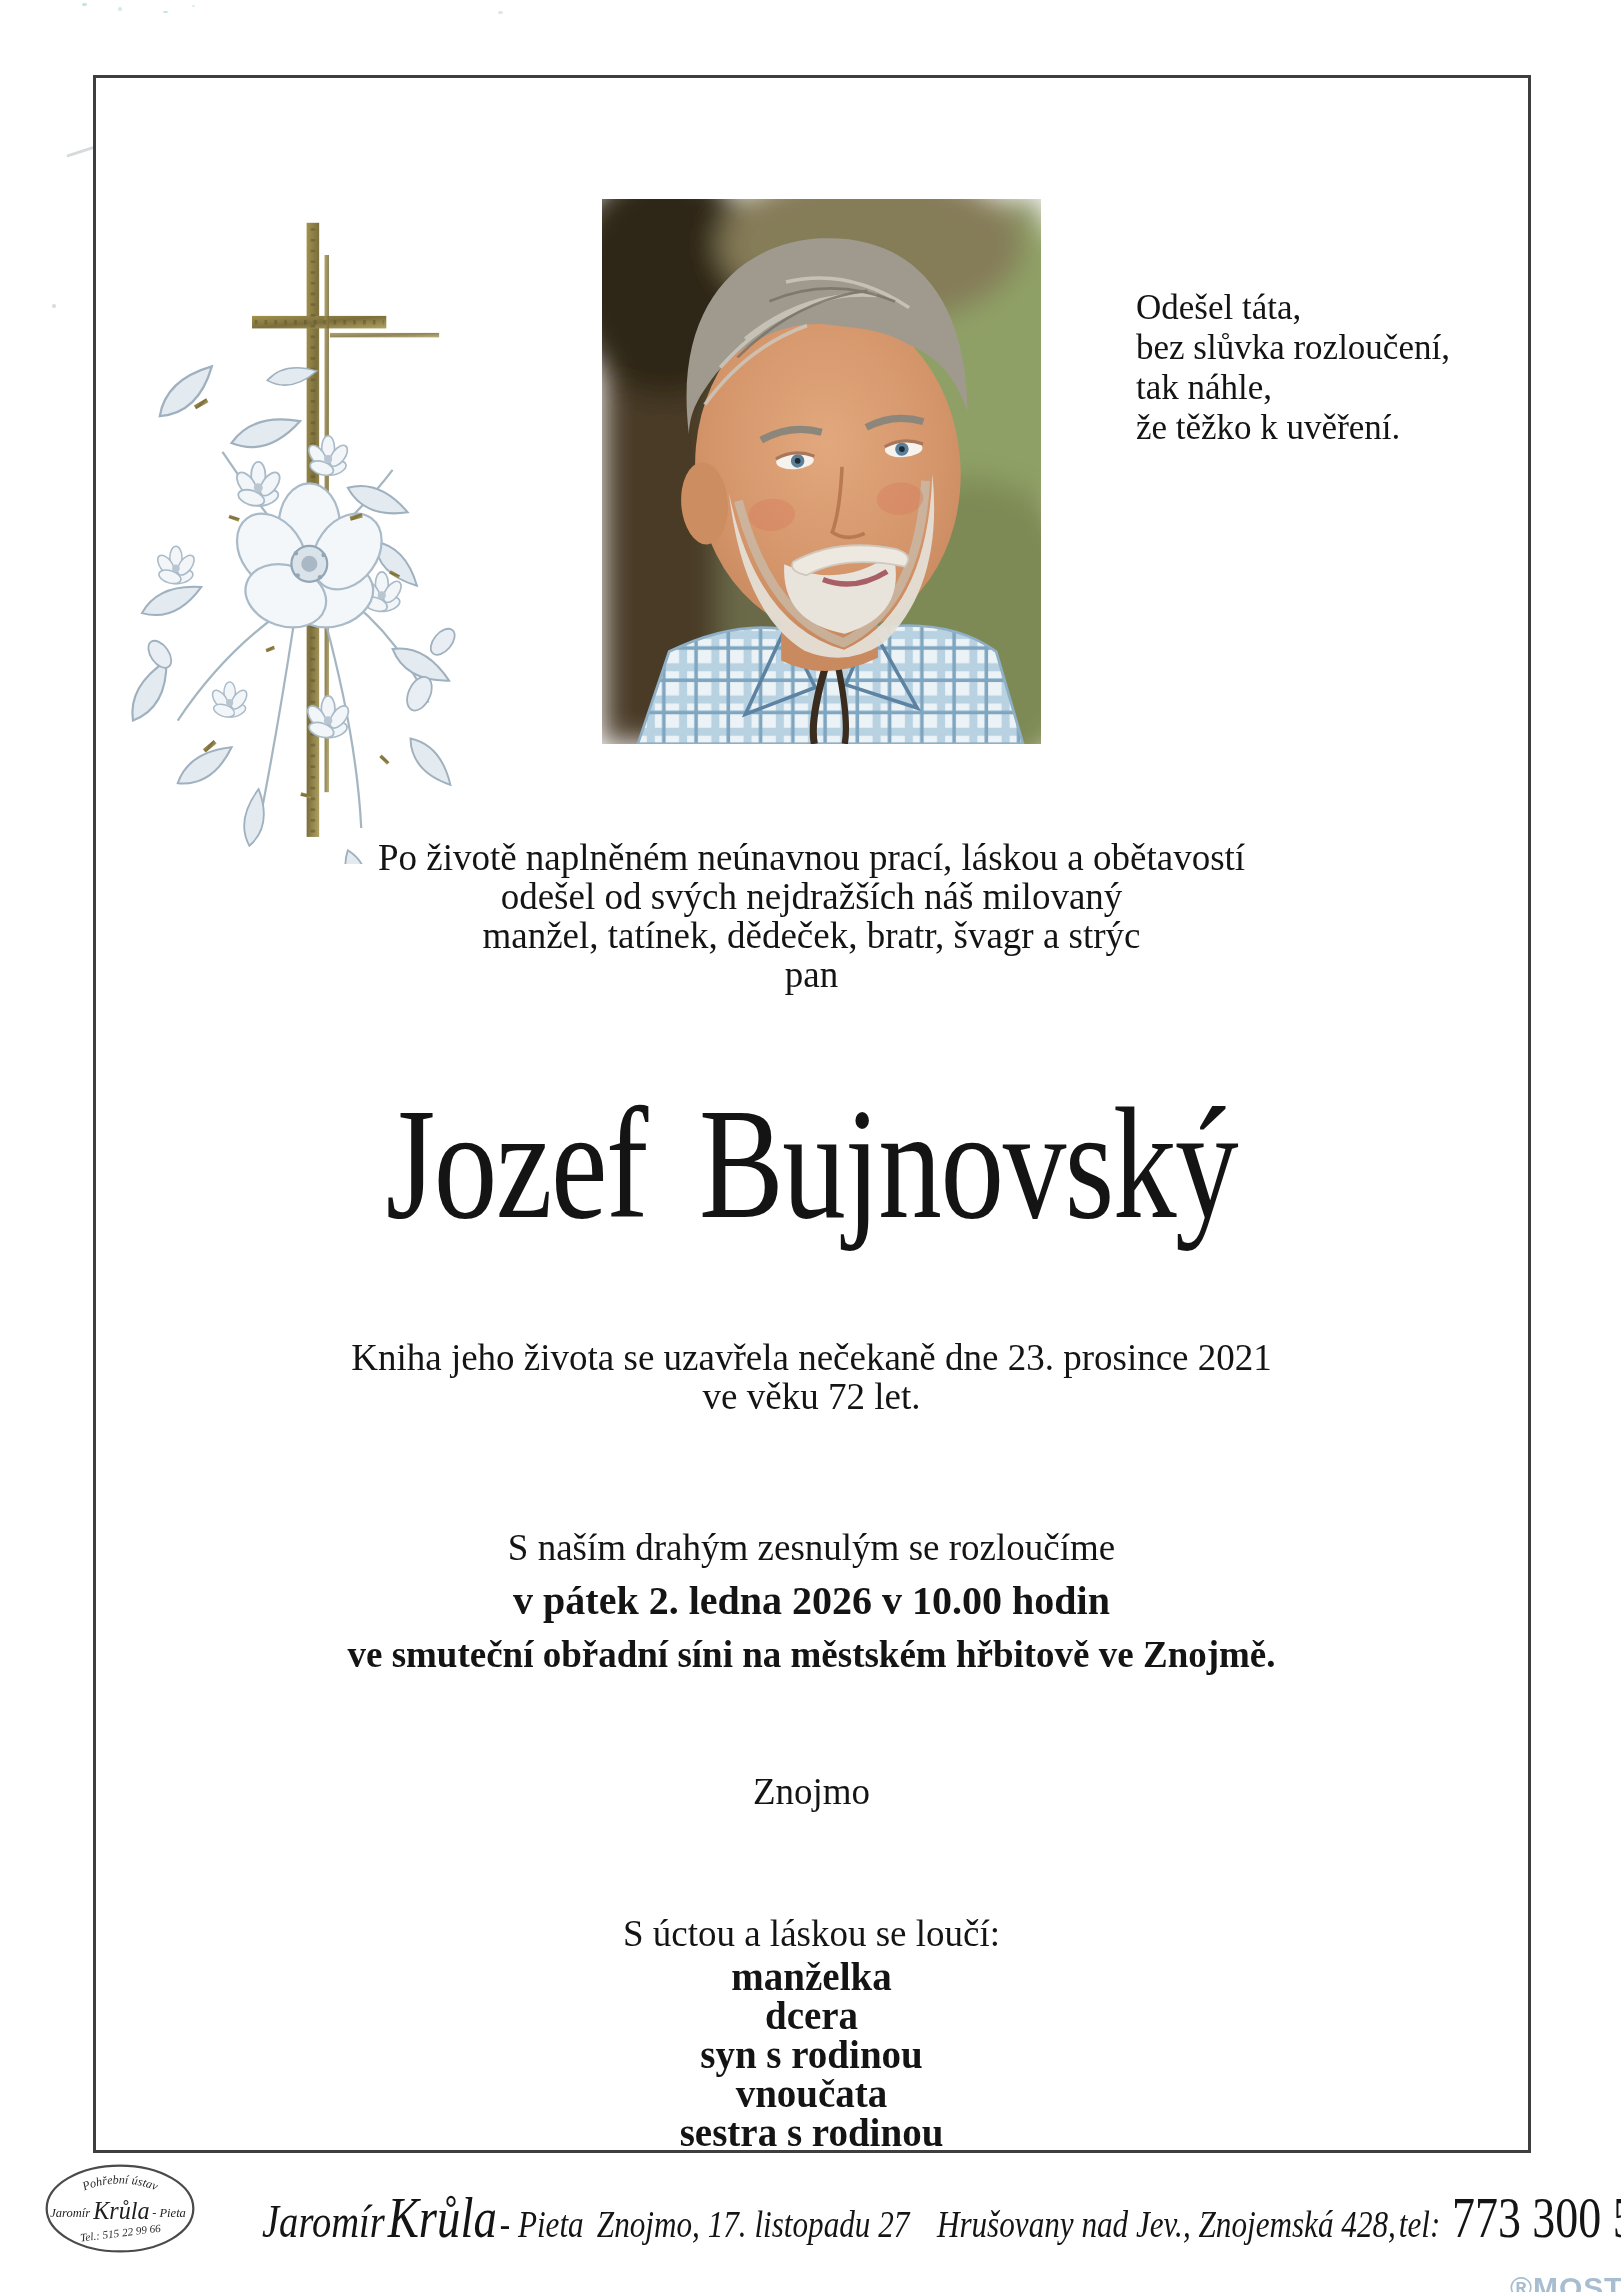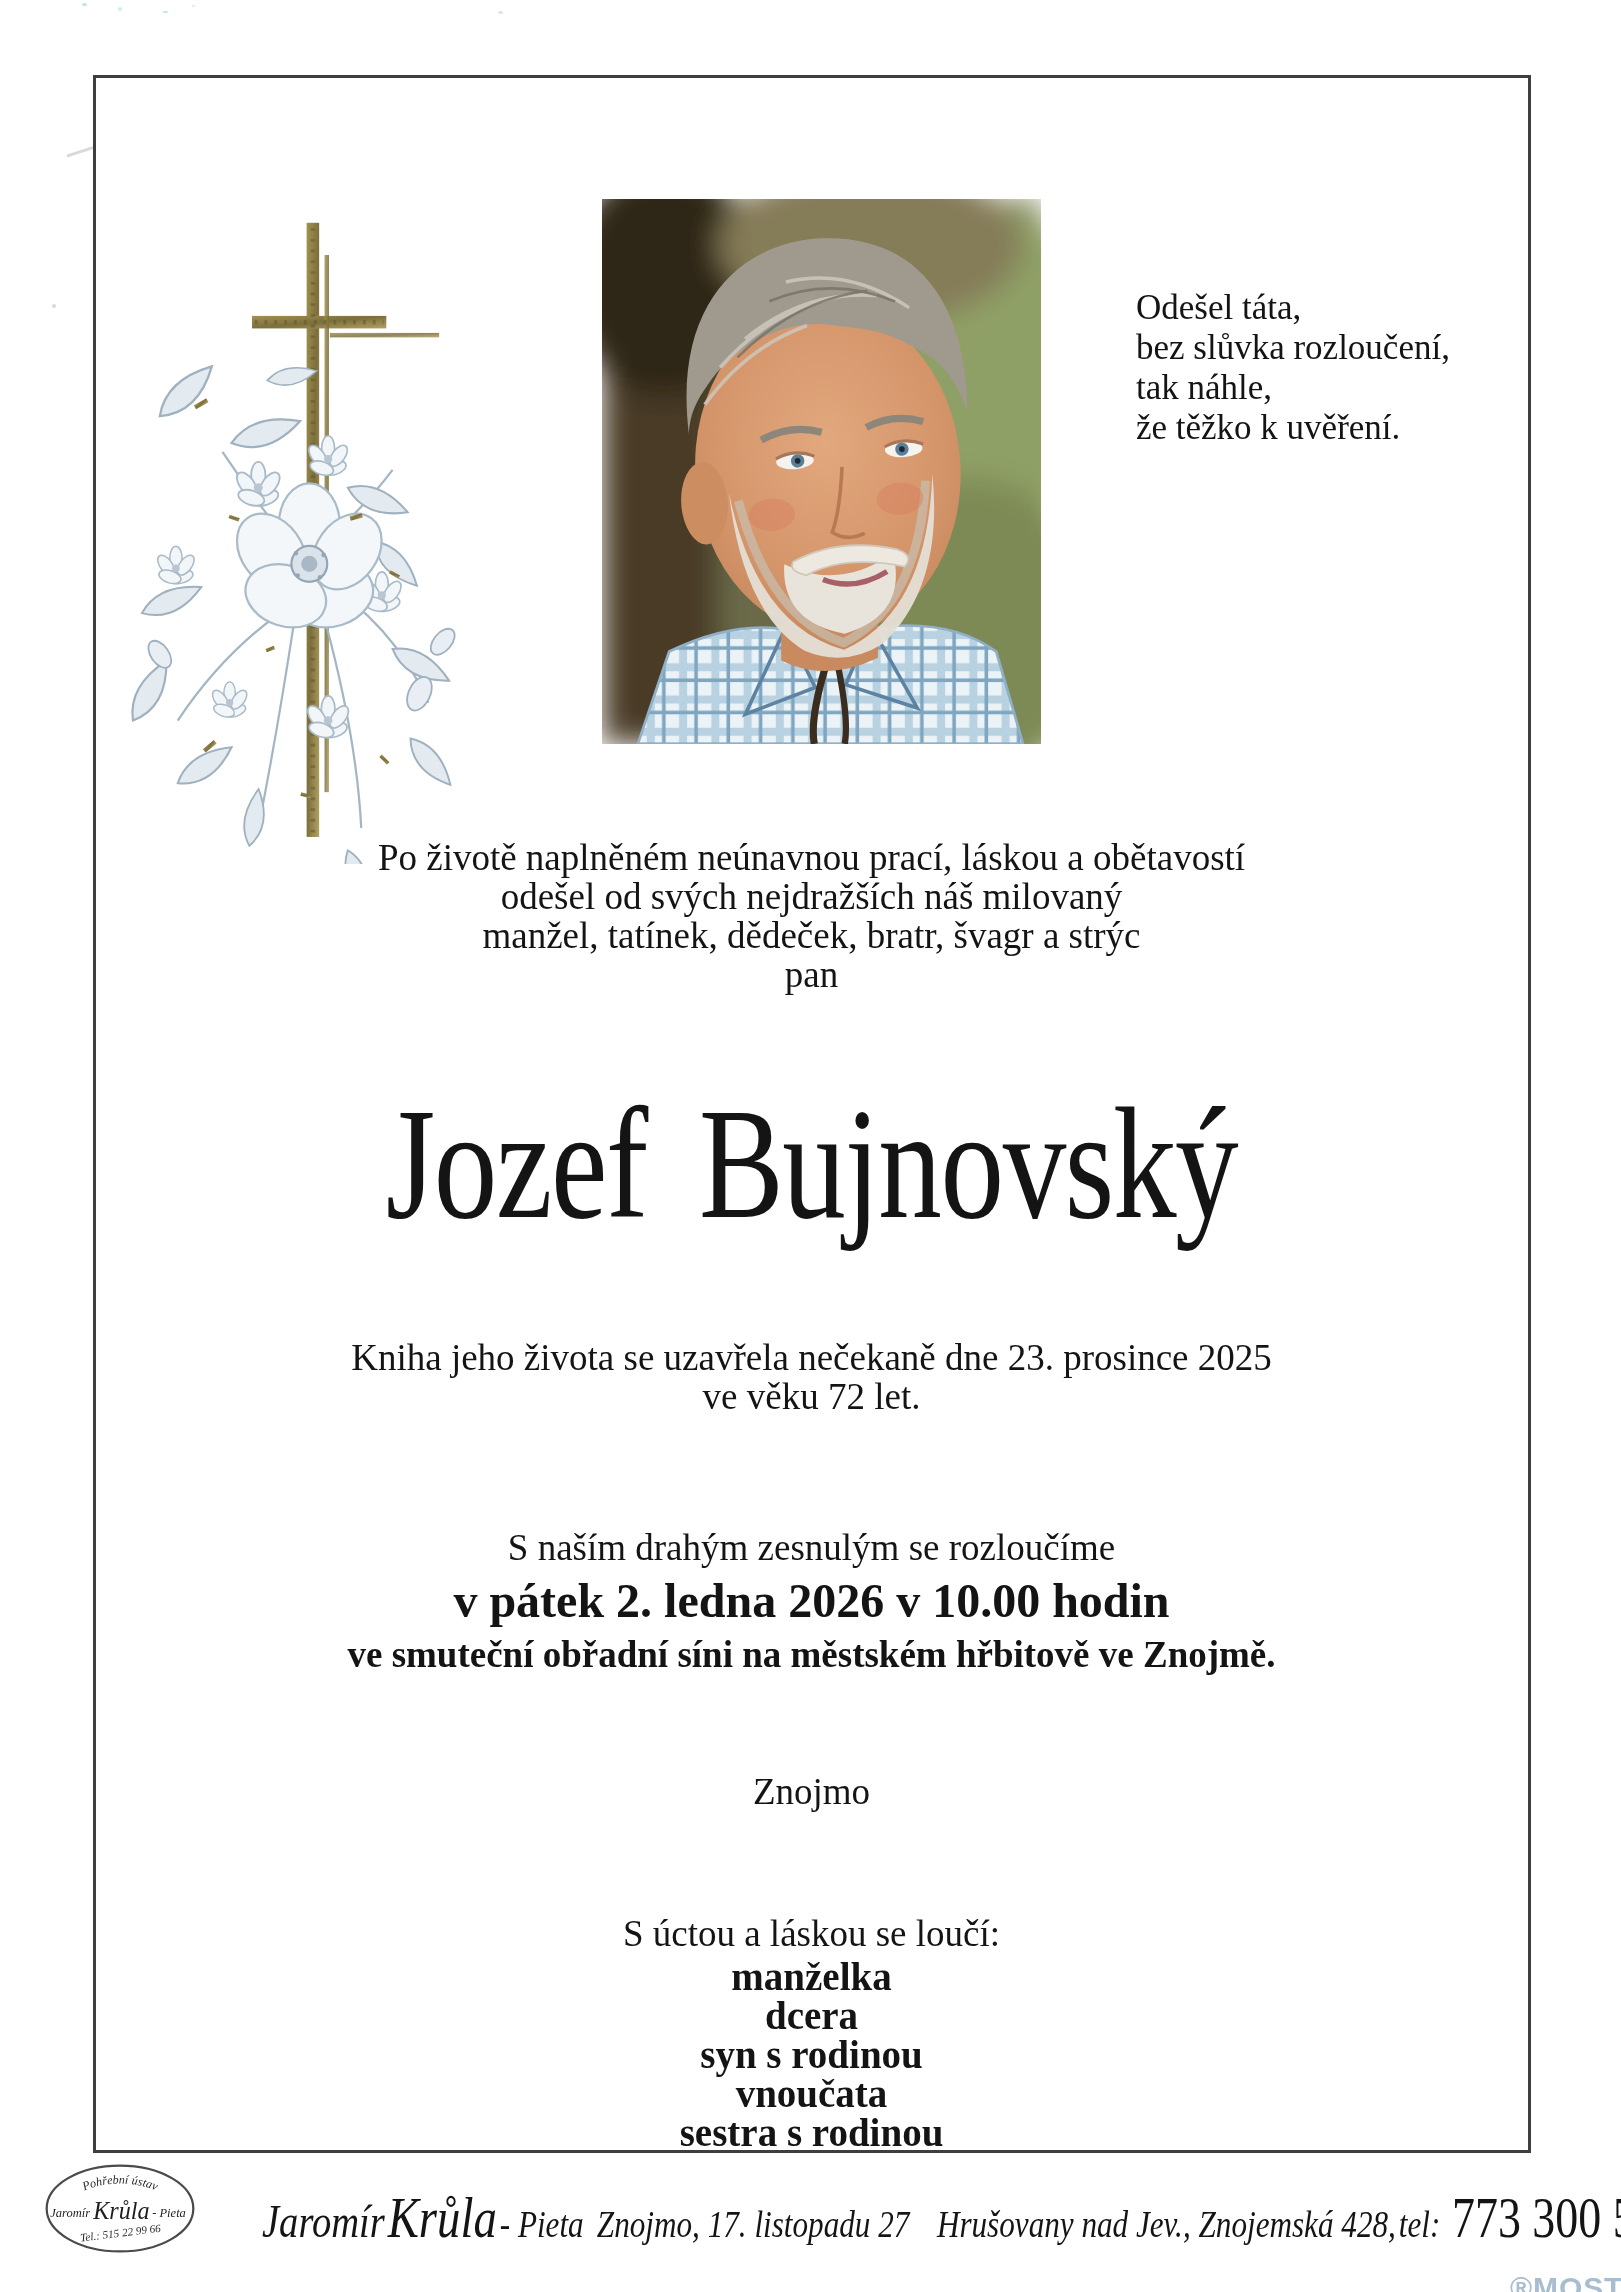--- a/index.html
+++ b/index.html
@@ -17,21 +17,21 @@
   .intro-block{top:838px;font-size:37px;line-height:39px;}
   .name-block{top:1075px;text-align:center;}
   .deceased-name{
     font-size:159px;line-height:176px;font-weight:normal;margin:0;
     letter-spacing:-1.8px;word-spacing:27px;
     transform:scaleX(0.80);transform-origin:center;
   }
   .dates-block{top:1338px;font-size:37px;line-height:39px;}
   .farewell-block{top:1526px;}
   .farewell-intro{font-size:37px;line-height:43px;}
-  .farewell-datetime{font-size:48px;line-height:63px;font-weight:bold;}
+  .farewell-datetime{font-size:40px;line-height:63px;font-weight:bold;}
   .farewell-place{font-size:37px;line-height:45px;font-weight:bold;}
   .city-block{top:1771px;font-size:37px;line-height:41px;}
   .mourners-block{top:1910px;}
   .mourners-intro{font-size:37px;line-height:47px;}
   .mourner-item{font-size:39px;line-height:39px;font-weight:bold;}
   .decoration-svg{position:absolute;left:124px;top:219px;}
   .photo-svg{position:absolute;left:602px;top:199px;}
   .logo-svg{position:absolute;left:43px;top:2162px;}
   .footer-line{
     position:absolute;left:262px;top:2185px;white-space:nowrap;
@@ -254,21 +254,21 @@
   <div>odešel od svých nejdražších náš milovaný</div>
   <div>manžel, tatínek, dědeček, bratr, švagr a strýc</div>
   <div>pan</div>
 </div>
 
 <div class="centered name-block">
   <h1 class="deceased-name">Jozef Bujnovský</h1>
 </div>
 
 <div class="centered dates-block">
-  <div>Kniha jeho života se uzavřela nečekaně dne 23. prosince 2025</div>
+  <div>Kniha jeho života se uzavřela nečekaně dne 23. prosince 2021</div>
   <div>ve věku 72 let.</div>
 </div>
 
 <div class="centered farewell-block">
   <div class="farewell-intro">S naším drahým zesnulým se rozloučíme</div>
   <div class="farewell-datetime">v pátek 2. ledna 2026 v 10.00 hodin</div>
   <div class="farewell-place">ve smuteční obřadní síni na městském hřbitově ve Znojmě.</div>
 </div>
 
 <div class="centered city-block">Znojmo</div>

